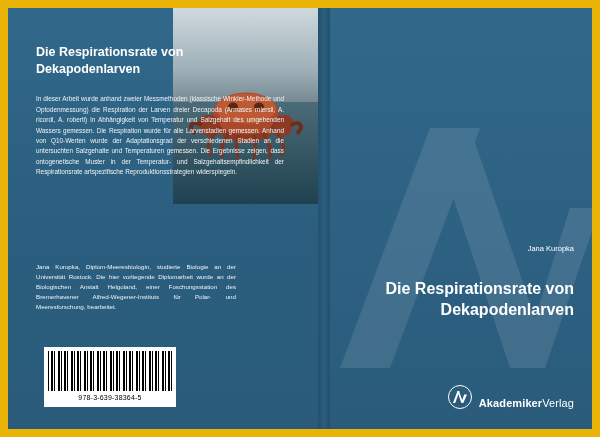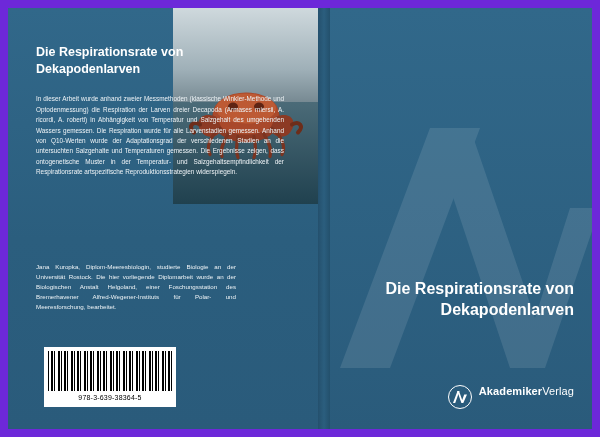--- a/index.html
+++ b/index.html
@@ -10,21 +10,21 @@
   body {
     width: 600px;
     height: 437px;
     font-family: "Liberation Sans", sans-serif;
     overflow: hidden;
   }
   .cover {
     position: relative;
     width: 600px;
     height: 437px;
-    background: #6d28d9;
+    background: #eab308;
     overflow: hidden;
   }
   
   .book {
     position: absolute;
     left: 8px;
     top: 8px;
     width: 584px;
     height: 421px;
     background: #2a5d78;
@@ -195,21 +195,21 @@
     color: #f0f5f8;
     font-size: 9px;
     line-height: 1.45;
   }
   
   .publisher {
     position: absolute;
     right: 18px;
     bottom: 20px;
     display: flex;
-    align-items: flex-start;
+    align-items: flex-end;
     gap: 7px;
   }
   .pub-mark {
     width: 22px;
     height: 22px;
     border-radius: 50%;
     border: 1.3px solid #ffffff;
     position: relative;
     flex: 0 0 auto;
   }
@@ -267,20 +267,21 @@
     <div class="spine"></div>
 
     <div class="front">
       <div class="watermark">
         <svg width="280" height="260" viewBox="0 0 280 260">
           <path d="M20 250 L110 10 L160 10 L70 250 Z" fill="#ffffff"></path>
           <path d="M150 10 L215 200 L250 90 L280 90 L225 250 L190 250 L110 10 Z" fill="#ffffff"></path>
         </svg>
       </div>
 
+      <div class="author-front">Jana Kuropka</div>
       <h2 class="front-title">Die Respirationsrate von Dekapodenlarven</h2>
 
       <div class="publisher">
         <span class="pub-mark">
           <svg width="16" height="14" viewBox="0 0 16 14">
             <path d="M1 13 L5.5 1 L7.5 1 L3.2 13 Z" fill="#ffffff"></path>
             <path d="M7 1 L10.2 10 L12.2 4.5 L15 4.5 L11.3 13 L9.4 13 L5.2 1 Z" fill="#ffffff"></path>
           </svg>
         </span>
         <span class="pub-name"><b>Akademiker</b><span>Verlag</span></span>

